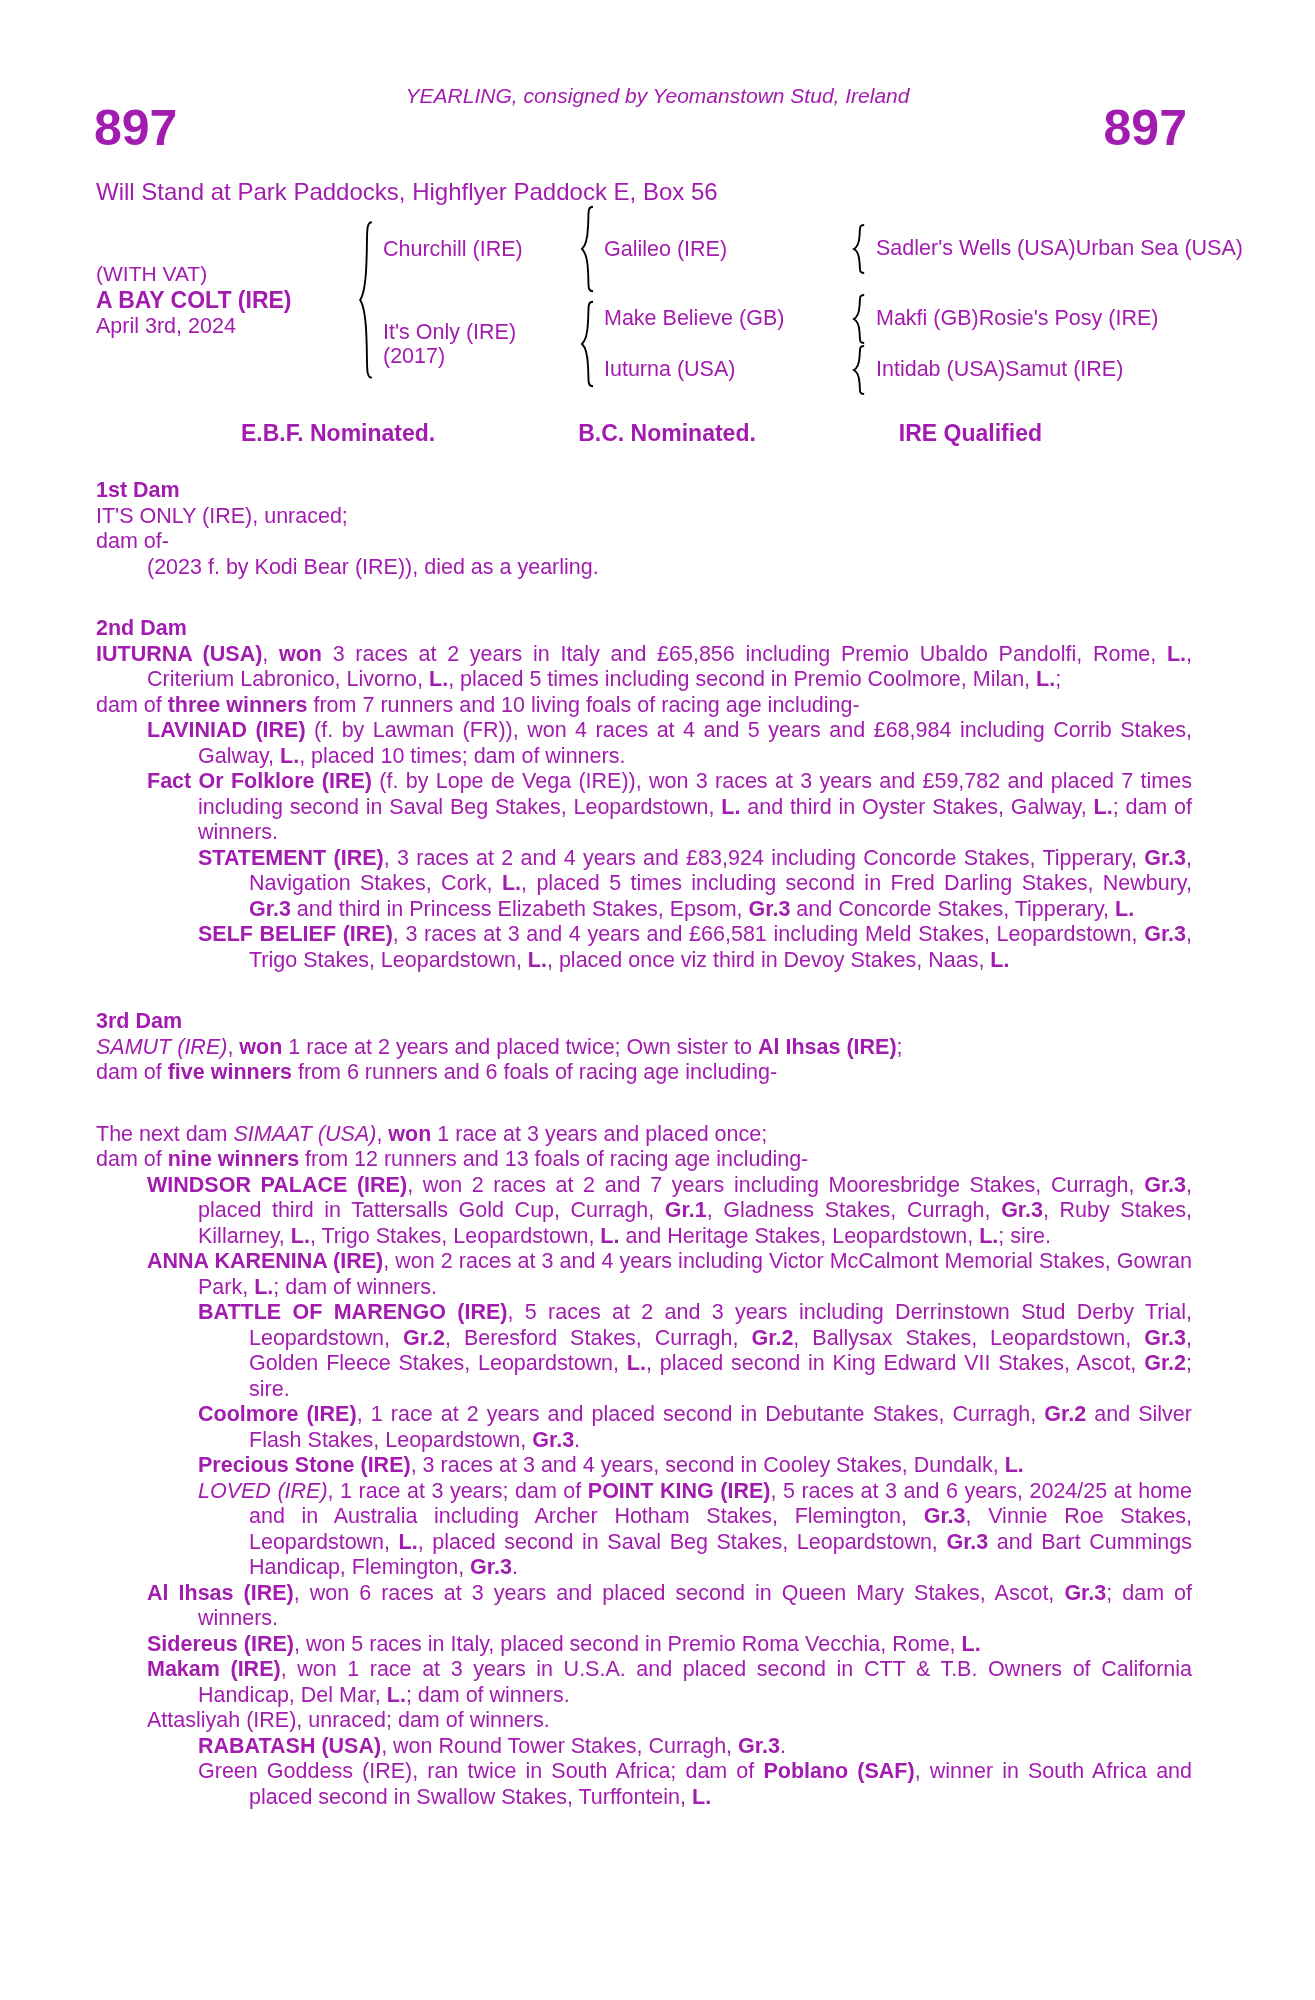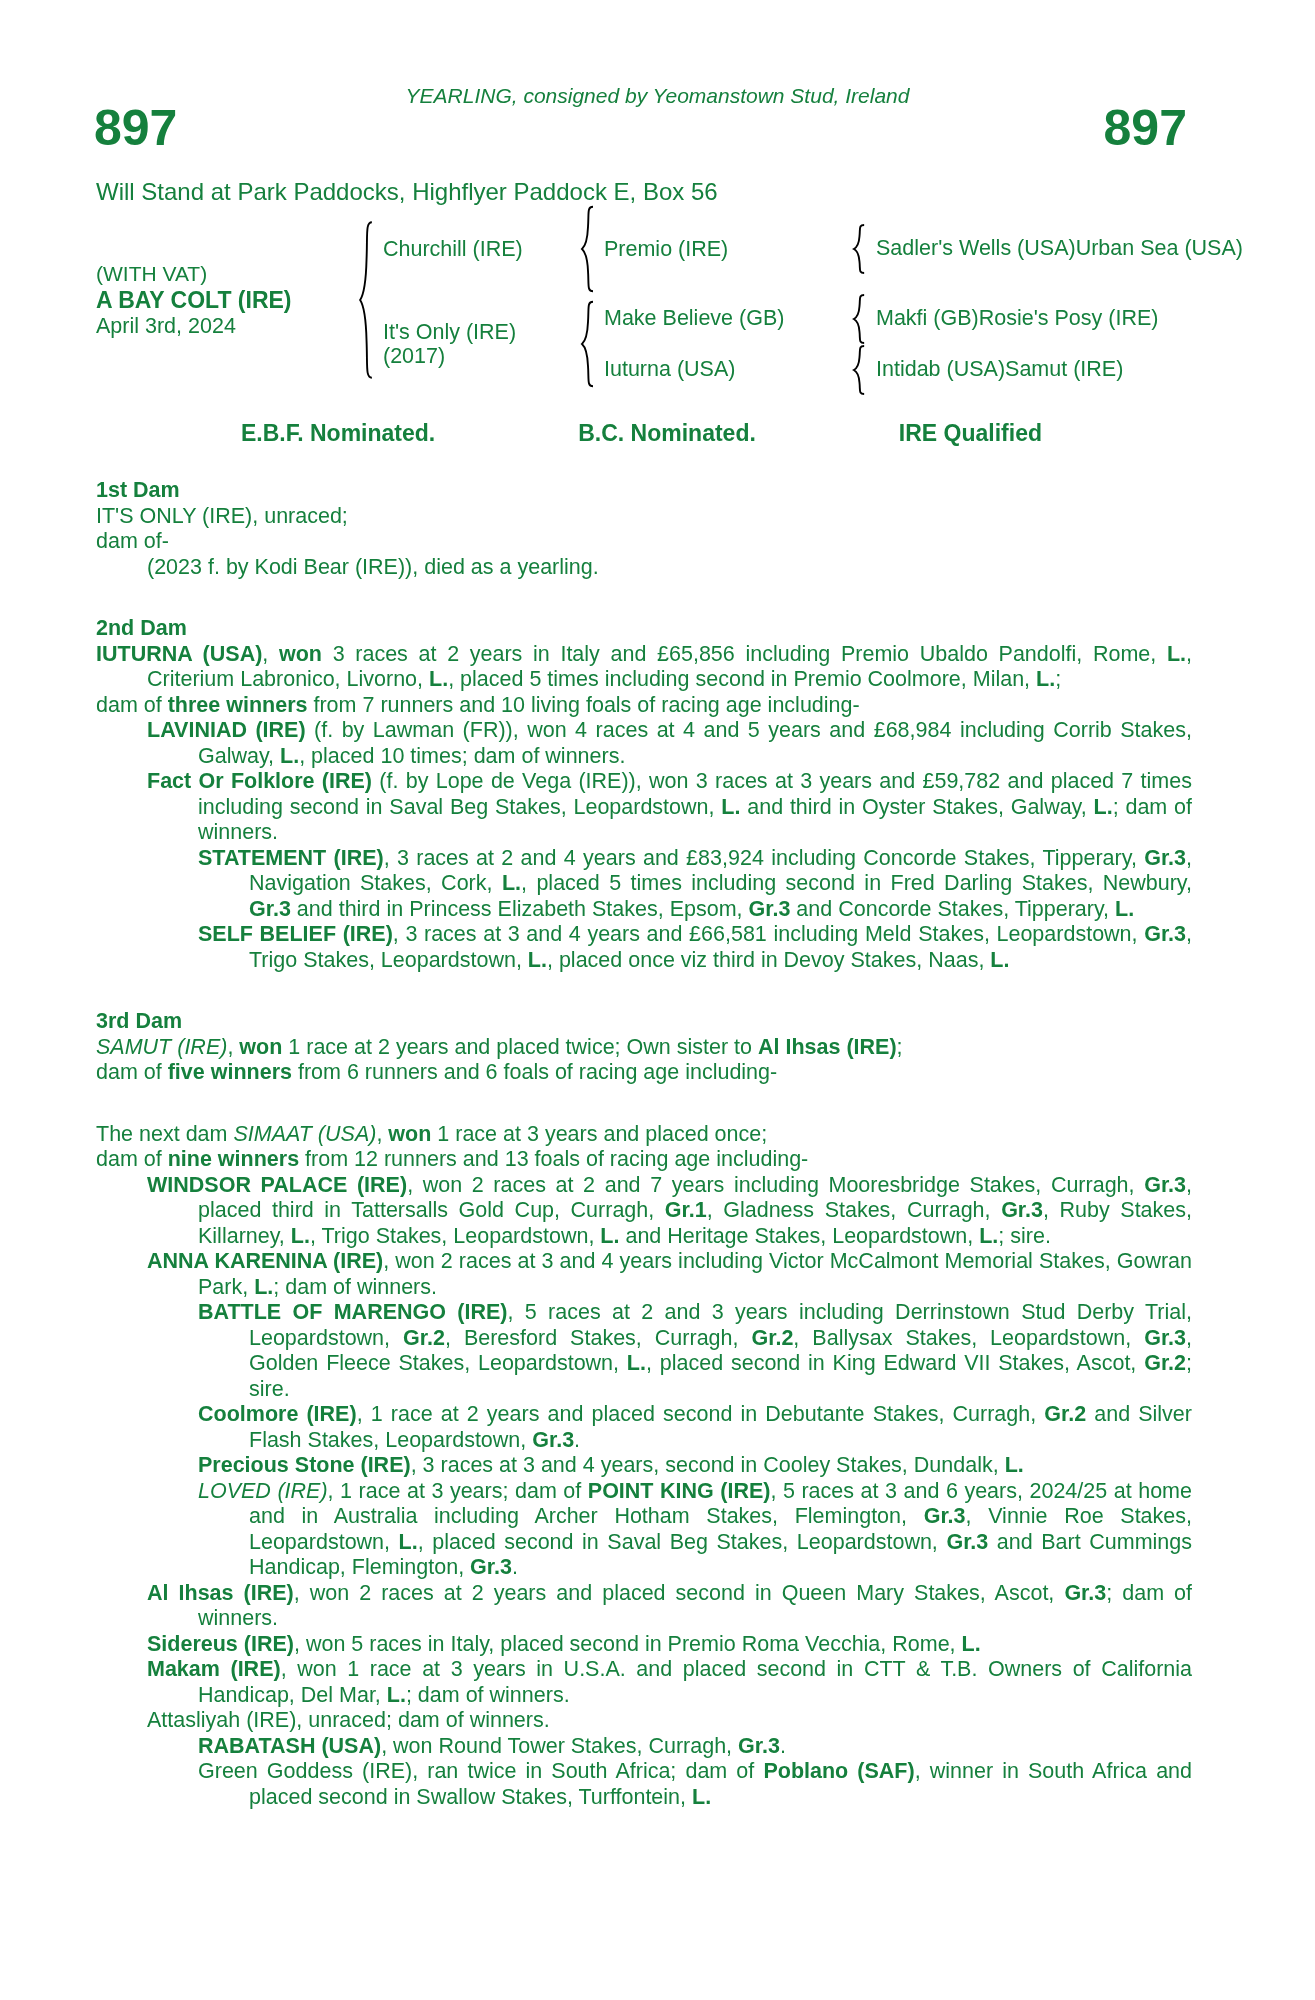--- a/index.html
+++ b/index.html
@@ -1,18 +1,18 @@
 <!DOCTYPE html>
 <html><head>
 <meta charset="utf-8">
 <style>
   html,body{margin:0;padding:0;background:#e8e8e8;}
   .page{
     position:relative;width:1315px;height:2000px;background:#ffffff;
-    margin:0 auto;color:#15803d;
+    margin:0 auto;color:#a21caf;
     font-family:"Liberation Sans","DejaVu Sans",sans-serif;
     overflow:hidden;
   }
   
   .consignor{position:absolute;top:84px;left:0;width:100%;text-align:center;
     font-style:italic;font-size:21px;}
   .lot{position:absolute;top:103px;font-size:50px;font-weight:800;line-height:1;}
   .lot-left{left:94px;}
   .lot-right{right:128px;}
   .stand{position:absolute;top:178px;left:96px;font-size:24px;font-weight:normal;}
@@ -67,21 +67,21 @@
         <path vector-effect="non-scaling-stroke" d="M13 2 C7 2 9 9 8 25 C7.4 41 5 47 2 50 C5 53 7.4 59 8 75 C9 91 7 98 13 98"></path>
       </svg>
     <div class="gen2col">
       <div class="gen2item">
         <div class="gen2name">Churchill (IRE)</div>
         <svg class="brace" width="15" height="88" viewBox="0 0 15 100" preserveAspectRatio="none">
             <path vector-effect="non-scaling-stroke" d="M13 2 C7 2 9 9 8 25 C7.4 41 5 47 2 50 C5 53 7.4 59 8 75 C9 91 7 98 13 98"></path>
           </svg>
         <div class="gen3col">
           <div class="gen3item">
-            <div class="gen3name">Premio (IRE)</div>
+            <div class="gen3name">Galileo (IRE)</div>
             <svg class="brace" width="14" height="50" viewBox="0 0 15 100" preserveAspectRatio="none">
                 <path vector-effect="non-scaling-stroke" d="M13 2 C7 2 9 9 8 25 C7.4 41 5 47 2 50 C5 53 7.4 59 8 75 C9 91 7 98 13 98"></path>
               </svg>
             <div class="gen4col">
               <div>Sadler's Wells (USA)</div>
               <div>Urban Sea (USA)</div>
             </div>
           </div>
         </div>
       </div>
@@ -141,21 +141,21 @@
     <p class="n hang"><span class="i">SAMUT (IRE)</span><span>, </span><span class="b">won</span><span> 1 race at 2 years and placed twice; Own sister to </span><span class="b">Al Ihsas (IRE)</span><span>;</span></p>
     <p class="n"><span>dam of </span><span class="b">five winners</span><span> from 6 runners and 6 foals of racing age including-</span></p>
     <p class="n gap hang"><span>The next dam </span><span class="i">SIMAAT (USA)</span><span>, </span><span class="b">won</span><span> 1 race at 3 years and placed once;</span></p>
     <p class="n"><span>dam of </span><span class="b">nine winners</span><span> from 12 runners and 13 foals of racing age including-</span></p>
     <p class="n i1 hang"><span class="b">WINDSOR PALACE (IRE)</span><span>, won 2 races at 2 and 7 years including Mooresbridge Stakes, Curragh, </span><span class="b">Gr.3</span><span>, placed third in Tattersalls Gold Cup, Curragh, </span><span class="b">Gr.1</span><span>, Gladness Stakes, Curragh, </span><span class="b">Gr.3</span><span>, Ruby Stakes, Killarney, </span><span class="b">L.</span><span>, Trigo Stakes, Leopardstown, </span><span class="b">L.</span><span> and Heritage Stakes, Leopardstown, </span><span class="b">L.</span><span>; sire.</span></p>
     <p class="n i1 hang"><span class="b">ANNA KARENINA (IRE)</span><span>, won 2 races at 3 and 4 years including Victor McCalmont Memorial Stakes, Gowran Park, </span><span class="b">L.</span><span>; dam of winners.</span></p>
     <p class="n i2 hang"><span class="b">BATTLE OF MARENGO (IRE)</span><span>, 5 races at 2 and 3 years including Derrinstown Stud Derby Trial, Leopardstown, </span><span class="b">Gr.2</span><span>, Beresford Stakes, Curragh, </span><span class="b">Gr.2</span><span>, Ballysax Stakes, Leopardstown, </span><span class="b">Gr.3</span><span>, Golden Fleece Stakes, Leopardstown, </span><span class="b">L.</span><span>, placed second in King Edward VII Stakes, Ascot, </span><span class="b">Gr.2</span><span>; sire.</span></p>
     <p class="n i2 hang"><span class="b">Coolmore (IRE)</span><span>, 1 race at 2 years and placed second in Debutante Stakes, Curragh, </span><span class="b">Gr.2</span><span> and Silver Flash Stakes, Leopardstown, </span><span class="b">Gr.3</span><span>.</span></p>
     <p class="n i2 hang"><span class="b">Precious Stone (IRE)</span><span>, 3 races at 3 and 4 years, second in Cooley Stakes, Dundalk, </span><span class="b">L.</span></p>
     <p class="n i2 hang"><span class="i">LOVED (IRE)</span><span>, 1 race at 3 years; dam of </span><span class="b">POINT KING (IRE)</span><span>, 5 races at 3 and 6 years, 2024/25 at home and in Australia including Archer Hotham Stakes, Flemington, </span><span class="b">Gr.3</span><span>, Vinnie Roe Stakes, Leopardstown, </span><span class="b">L.</span><span>, placed second in Saval Beg Stakes, Leopardstown, </span><span class="b">Gr.3</span><span> and Bart Cummings Handicap, Flemington, </span><span class="b">Gr.3</span><span>.</span></p>
-    <p class="n i1 hang"><span class="b">Al Ihsas (IRE)</span><span>, won 2 races at 2 years and placed second in Queen Mary Stakes, Ascot, </span><span class="b">Gr.3</span><span>; dam of winners.</span></p>
+    <p class="n i1 hang"><span class="b">Al Ihsas (IRE)</span><span>, won 6 races at 3 years and placed second in Queen Mary Stakes, Ascot, </span><span class="b">Gr.3</span><span>; dam of winners.</span></p>
     <p class="n i1 hang"><span class="b">Sidereus (IRE)</span><span>, won 5 races in Italy, placed second in Premio Roma Vecchia, Rome, </span><span class="b">L.</span></p>
     <p class="n i1 hang"><span class="b">Makam (IRE)</span><span>, won 1 race at 3 years in U.S.A. and placed second in CTT &amp; T.B. Owners of California Handicap, Del Mar, </span><span class="b">L.</span><span>; dam of winners.</span></p>
     <p class="n i1"><span>Attasliyah (IRE), unraced; dam of winners.</span></p>
     <p class="n i2 hang"><span class="b">RABATASH (USA)</span><span>, won Round Tower Stakes, Curragh, </span><span class="b">Gr.3</span><span>.</span></p>
     <p class="n i2 hang"><span>Green Goddess (IRE), ran twice in South Africa; dam of </span><span class="b">Poblano (SAF)</span><span>, winner in South Africa and placed second in Swallow Stakes, Turffontein, </span><span class="b">L.</span></p>
   </div>
 
 </div>
 
 </body></html>

